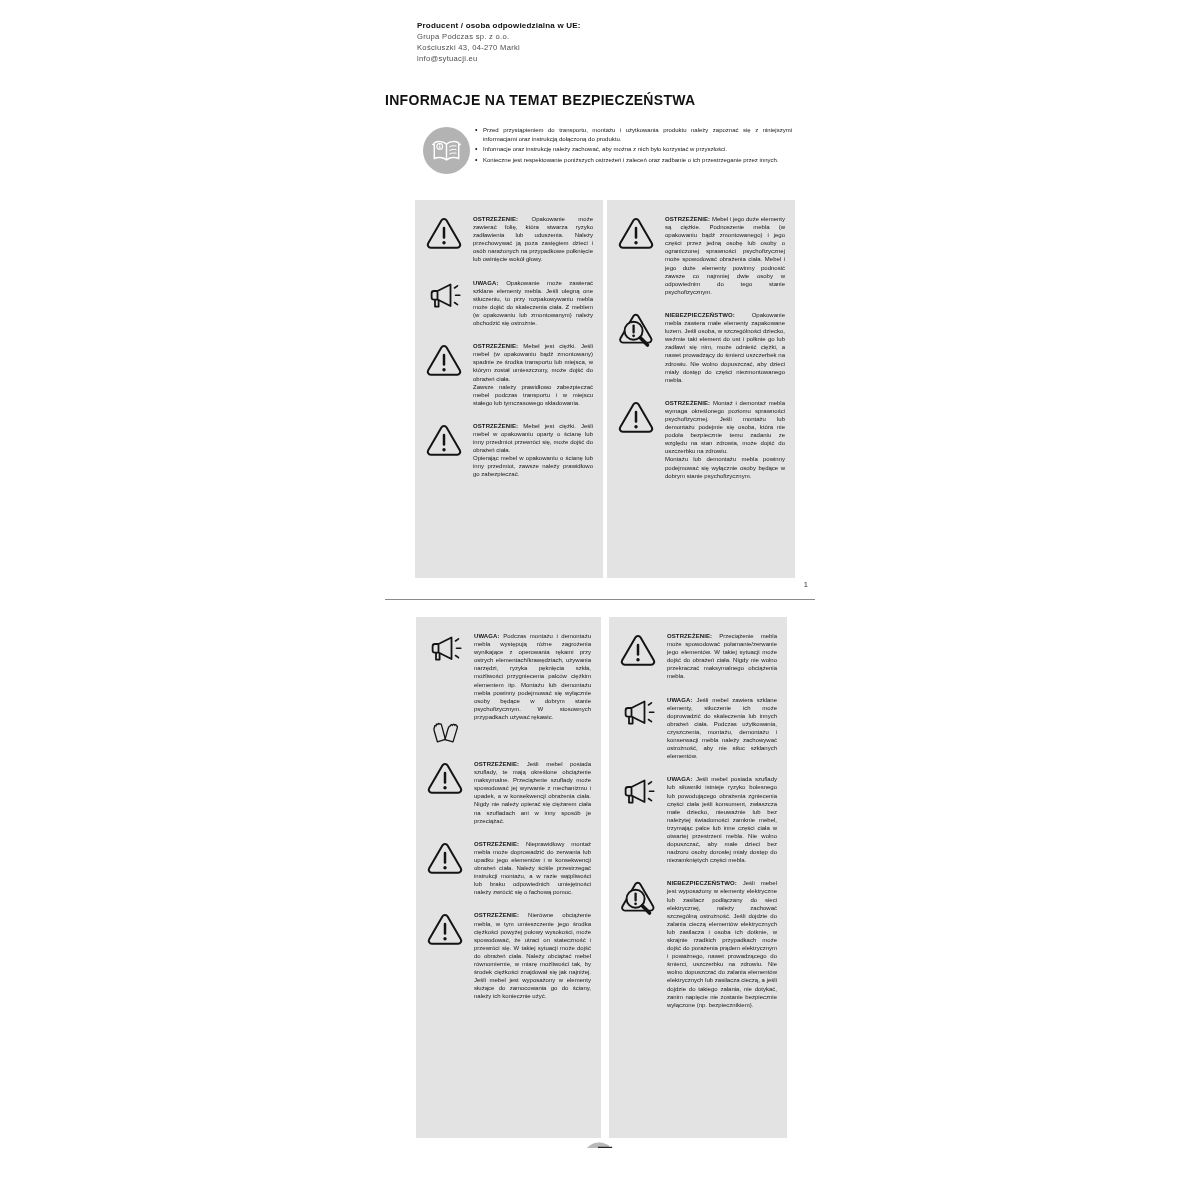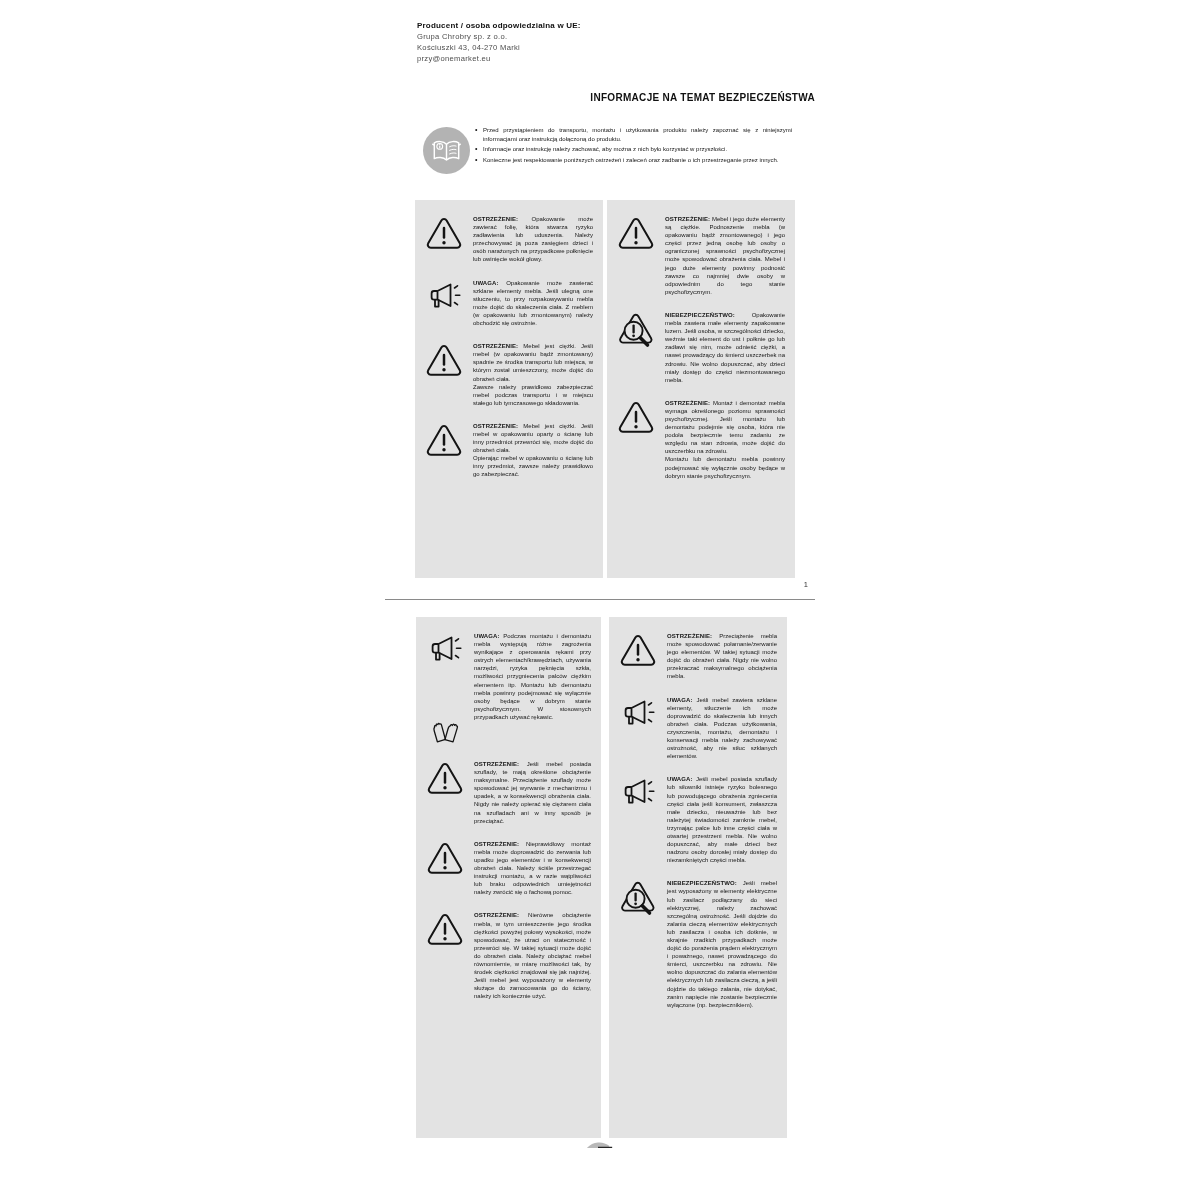--- a/index.html
+++ b/index.html
@@ -4,21 +4,21 @@
 <style>
   html,body { margin:0; padding:0; background:#fff; }
   #canvas {
     position:relative; width:1200px; height:1148px; background:#ffffff;
     font-family:"Liberation Sans", sans-serif; color:#1a1a1a; overflow:hidden;
   }
   
   .hdr { position:absolute; left:417px; top:20px; font-size:7.6px; line-height:11px; color:#4d4d4d; letter-spacing:0.3px; }
   .hdr .hdr-bold { color:#111; font-weight:bold; font-size:8px; letter-spacing:0.2px; }
   
-  .title { position:absolute; left:385px; top:92px; width:430px; text-align:right; font-weight:bold; font-size:10px; letter-spacing:0.3px; color:#111; }
+  .title { position:absolute; left:385px; top:92px; width:430px; text-align:left; font-weight:bold; font-size:14px; letter-spacing:0.3px; color:#111; }
   
   .intro-icon { position:absolute; left:423px; top:127px; }
   .intro-bullets { position:absolute; left:474px; top:126px; width:318px; font-size:6px; line-height:8.6px; margin:0; padding:0; list-style:none; color:#161616; }
   .intro-bullets li { position:relative; padding-left:9px; margin-bottom:2px; text-align:justify; }
   .intro-bullets li::before { content:"\2022"; position:absolute; left:1px; top:0; font-size:7px; }
   
   .gbox { position:absolute; background:#e3e3e3; box-sizing:border-box; padding-top:15px; }
   #p1l { left:415px; top:200px; width:188px; height:378px; }
   #p1r { left:607px; top:200px; width:188px; height:378px; }
   #p2l { left:416px; top:617px; width:185px; height:521px; }
@@ -37,23 +37,23 @@
   .footer-line { position:absolute; left:502px; top:1171px; width:196px; border-top:1px solid #777; }
   .footer-web { position:absolute; left:502px; top:1173px; width:196px; text-align:center; font-size:6.3px; letter-spacing:0.6px; color:#3a3a3a; }
 </style>
 </head>
 <body>
 
 <div id="canvas">
 
   <div class="hdr">
     <div class="hdr-bold">Producent / osoba odpowiedzialna w UE:</div>
-    <div>Grupa Chrobry sp. z o.o.</div>
+    <div>Grupa Podczas sp. z o.o.</div>
     <div>Kościuszki 43, 04-270 Marki</div>
-    <div>przy@onemarket.eu</div>
+    <div>info@sytuacji.eu</div>
   </div>
 
   <div class="title">INFORMACJE NA TEMAT BEZPIECZEŃSTWA</div>
 
   <div class="intro-icon">
     <svg width="47" height="47" viewBox="0 0 52 52">
       <circle cx="26" cy="26" r="26" fill="#b3b3b3"></circle>
       <g fill="none" stroke="#ffffff" stroke-width="1.6" stroke-linejoin="round">
         <path d="M26 19 C22.5 15.5 16 15.5 12.5 17.5 V35 C16 33 22.5 33 26 36.5 C29.5 33 36 33 39.5 35 V17.5 C36 15.5 29.5 15.5 26 19 Z"></path>
         <path d="M26 19 V36.5"></path>

